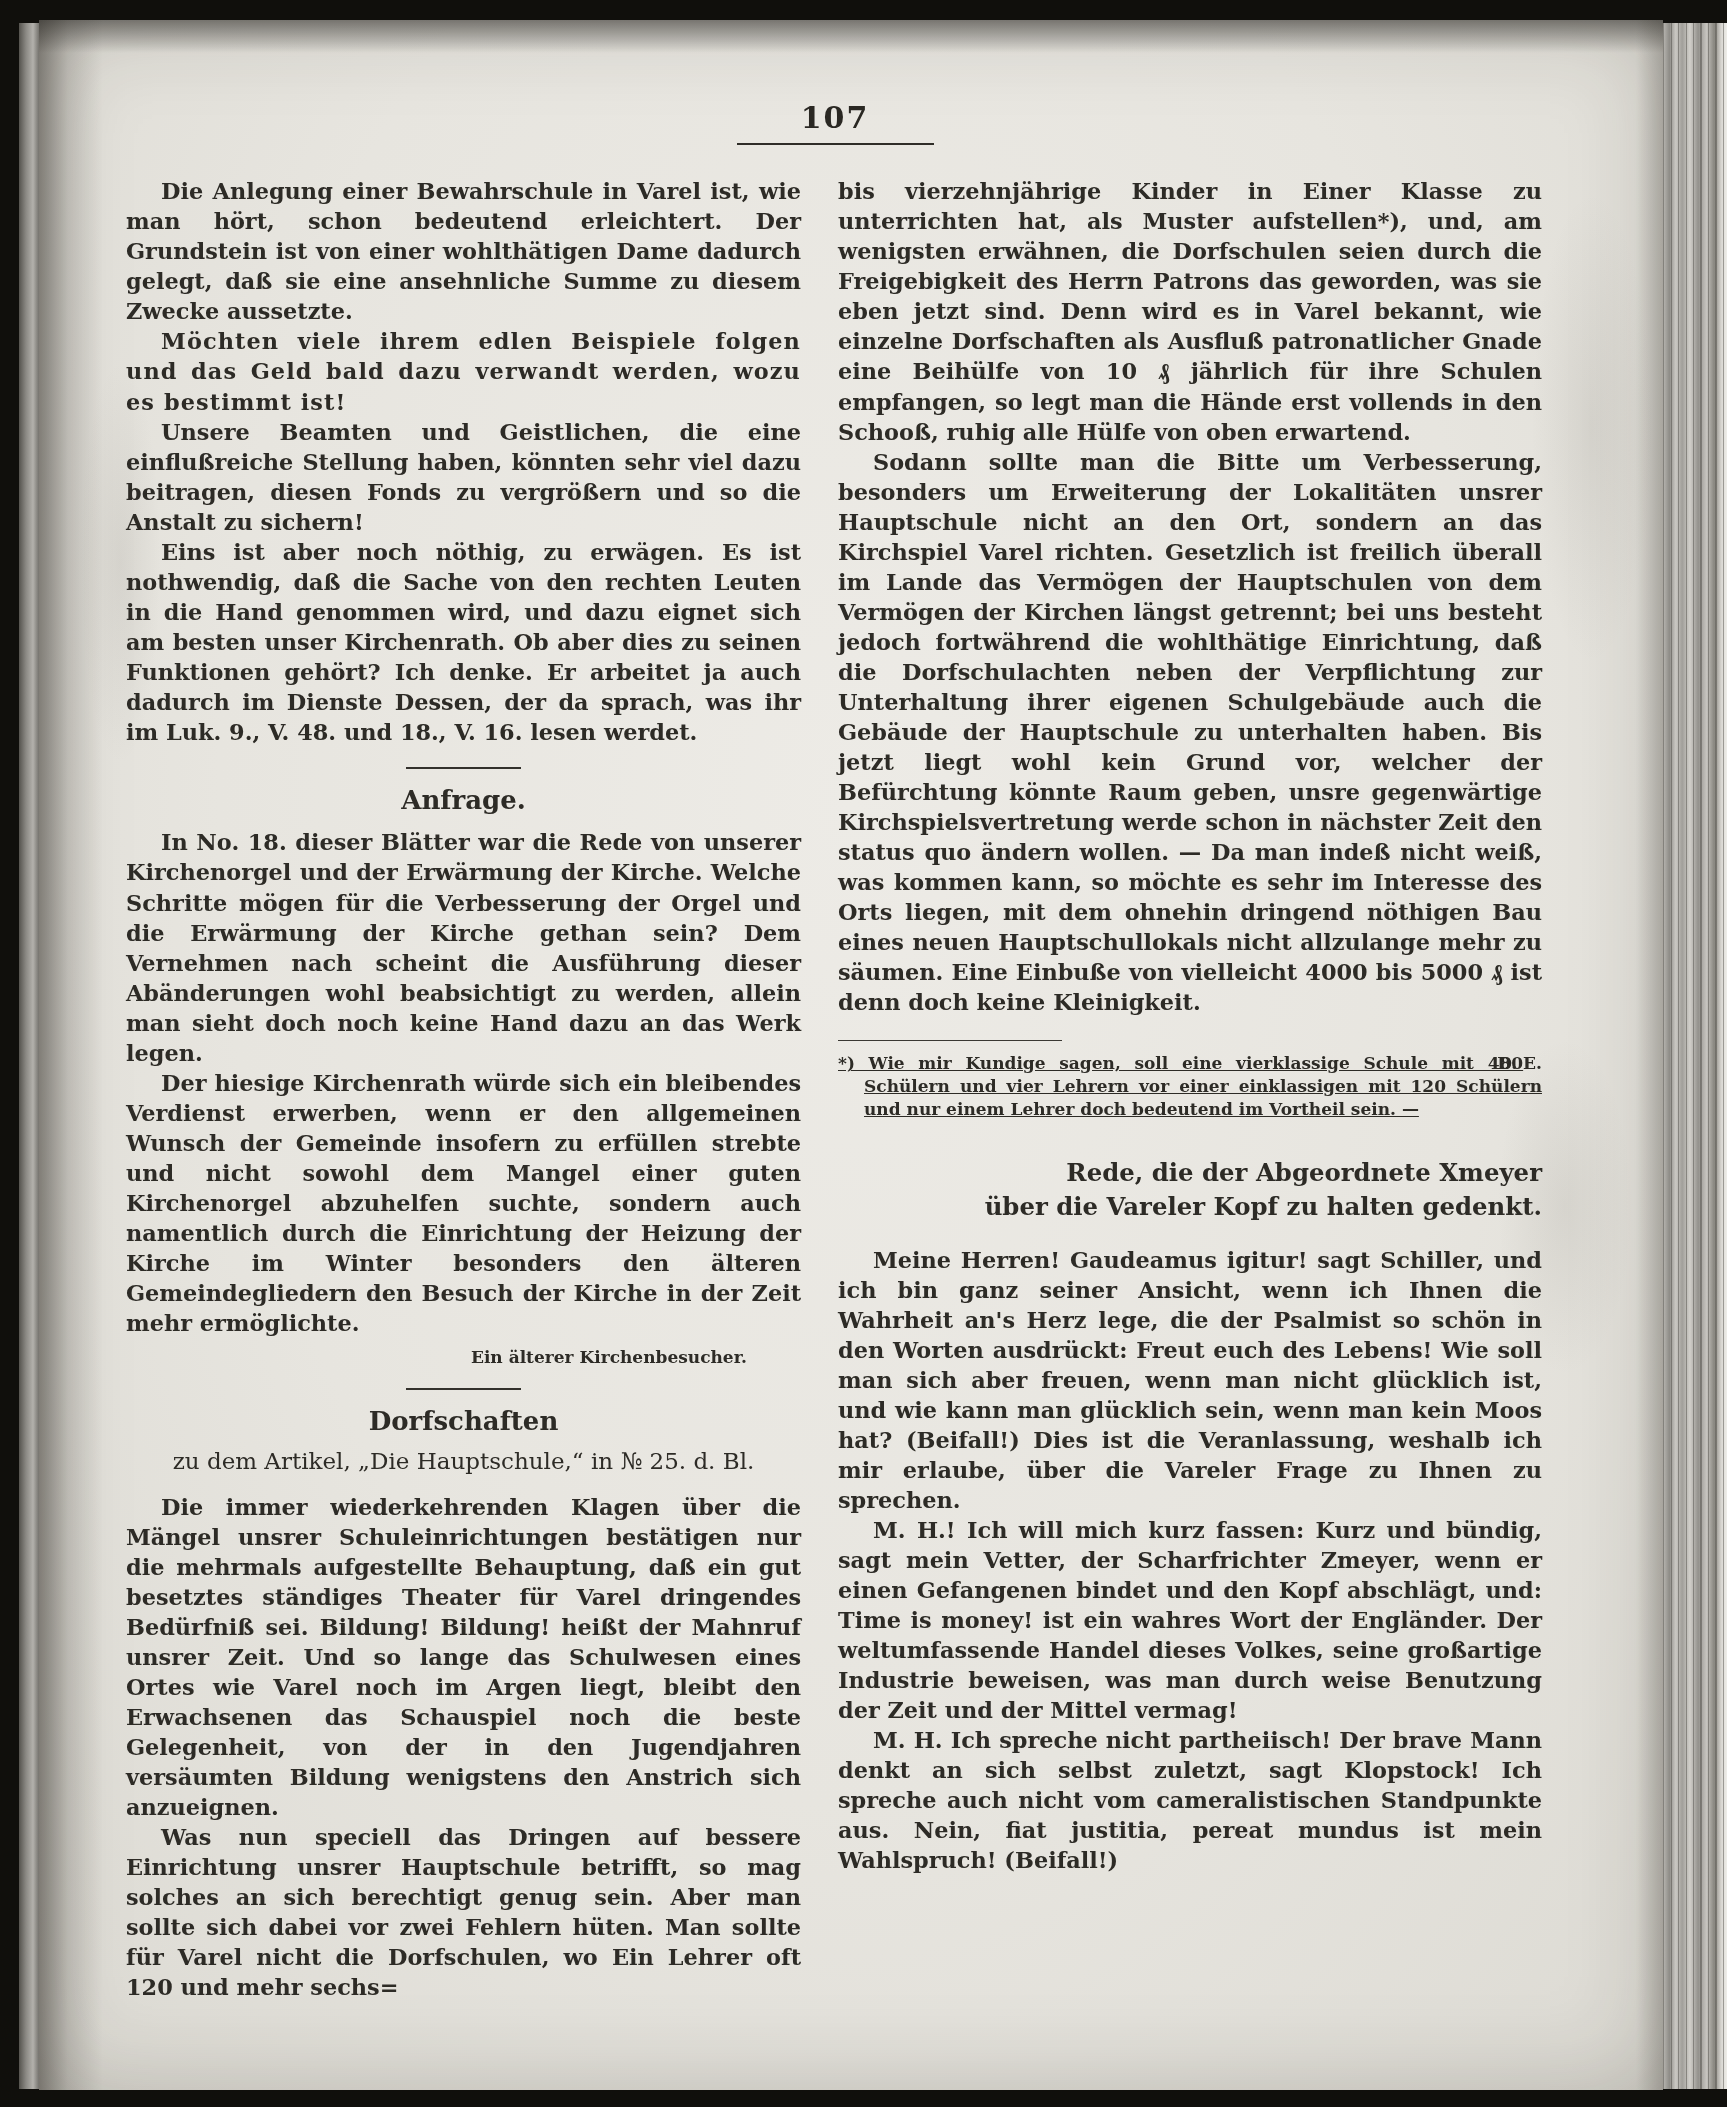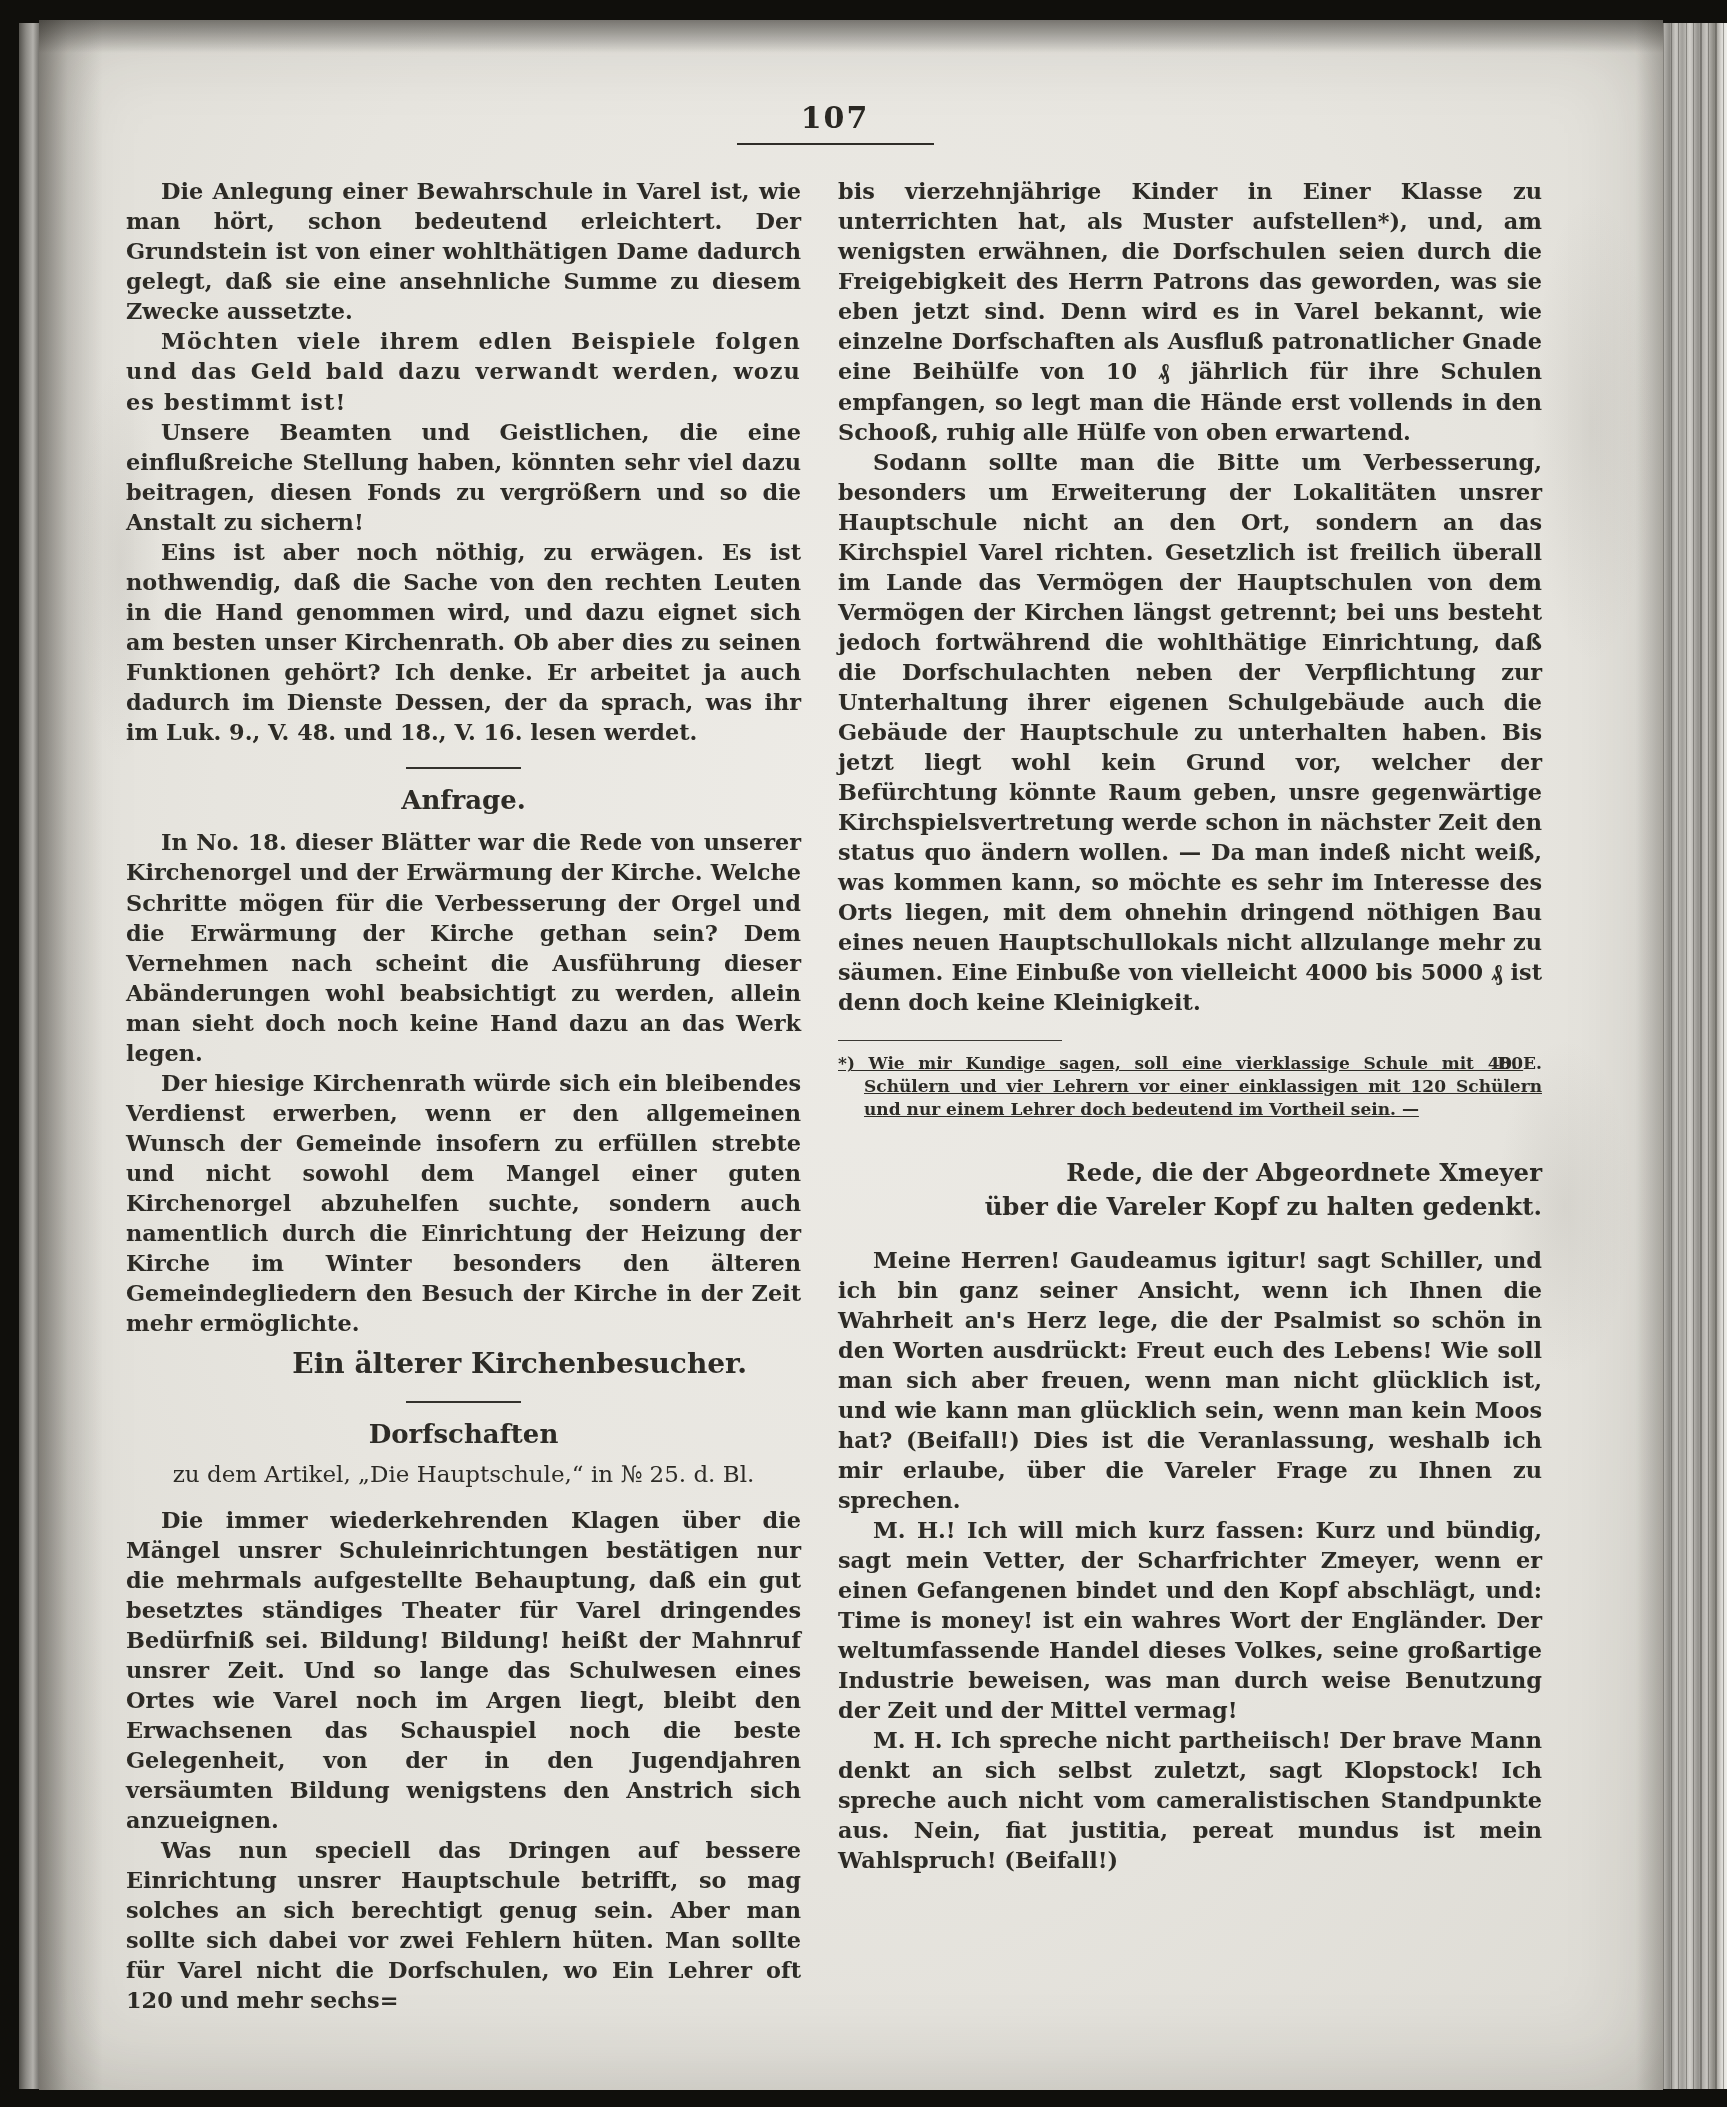--- a/index.html
+++ b/index.html
@@ -69,21 +69,21 @@
 
   .divider { width: 115px; height: 2px; background: #33312c; margin: 20.3px auto 16.3px; }
 
   .section-heading {
     font-size: 26px; font-weight: bold; text-align: center; margin: 4.1px 0 12.2px;
   }
   .sub-heading {
     font-size: 23px; font-weight: normal; text-align: center; margin: 1.4px 0 17.6px;
   }
   .signature {
-    font-size: 28px; font-weight: bold; text-align: right;
+    font-size: 17px; font-weight: bold; text-align: right;
     padding-right: 54px; margin: 9.5px 0 2.7px;
   }
 
   .footnote-rule { width: 224px; height: 1.4px; background: #3a3833; margin: 23px 0 11px; }
   .footnote {
     font-size: 17px; line-height: 1.34; font-weight: bold;
     text-align: justify; padding-left: 26px; text-indent: -26px; margin: 0; text-decoration: underline;
   }
   .fn-attrib { float: right; }
 

